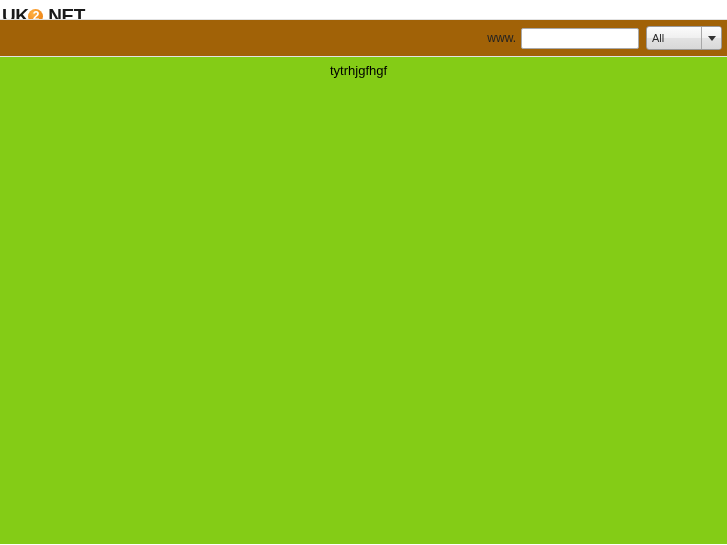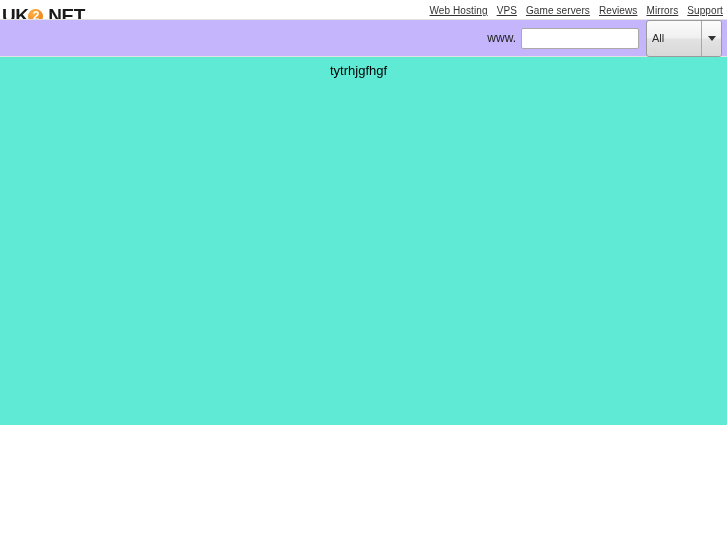--- a/index.html
+++ b/index.html
@@ -71,21 +71,21 @@
     text-decoration: underline;
     margin-left: 9px;
     letter-spacing: 0.1px;
   }
   #main-nav a:first-child { margin-left: 0; }
 
   
   #search-band {
     position: relative;
     height: 36px;
-    background: #c4b5fd;
+    background: #a16207;
     border-top: 1px solid #e2e2e2;
     border-bottom: 1px solid #e2e2e2;
   }
   #search-form {
     position: absolute;
     right: 5px;
     top: 0;
     height: 36px;
     display: flex;
     align-items: center;
@@ -105,21 +105,21 @@
     border-radius: 2px;
     background: #ffffff;
     font-family: "Liberation Sans", sans-serif;
     font-size: 12px;
     color: #000000;
     outline: none;
   }
   #tld-select {
     margin-left: 7px;
     width: 76px;
-    height: 37px;
+    height: 24px;
     display: flex;
     align-items: stretch;
     border: 1px solid #9a9a9a;
     border-radius: 3px;
     background: linear-gradient(to bottom, #fbfbfb 0%, #f0f0f0 48%, #e2e2e2 52%, #d8d8d8 100%);
     box-sizing: border-box;
     overflow: hidden;
   }
   #tld-select .tld-value {
     flex: 1;
@@ -155,22 +155,22 @@
     font-family: "Liberation Sans", sans-serif;
     font-size: 14px;
     color: #111111;
     cursor: pointer;
     white-space: nowrap;
   }
 
   
   #page-content {
     position: relative;
-    background: #5eead4;
-    height: 368px;
+    background: #84cc16;
+    height: 487px;
   }
   #content-text {
     position: absolute;
     left: 330px;
     top: 6px;
     font-family: "Liberation Sans", sans-serif;
     font-size: 13px;
     color: #000000;
   }
 </style>
@@ -179,23 +179,20 @@
 
 <div id="top-header">
 
   <div id="logo">
     <span class="logo-uk">UK</span>
       <span class="logo-badge">2</span>
       <span class="logo-dot">.</span>
       <span class="logo-net">NET</span>
   </div>
 
-  <nav id="main-nav">
-    <a href="#">Web Hosting</a><a href="#">VPS</a><a href="#">Game servers</a><a href="#">Reviews</a><a href="#">Mirrors</a><a href="#">Support</a>
-  </nav>
 
 </div>
 
 <div id="search-band">
 
   <div id="search-form">
 
     <span id="www-label">www.</span>
 
     <input id="domain-input" type="text" placeholder="" style="">

